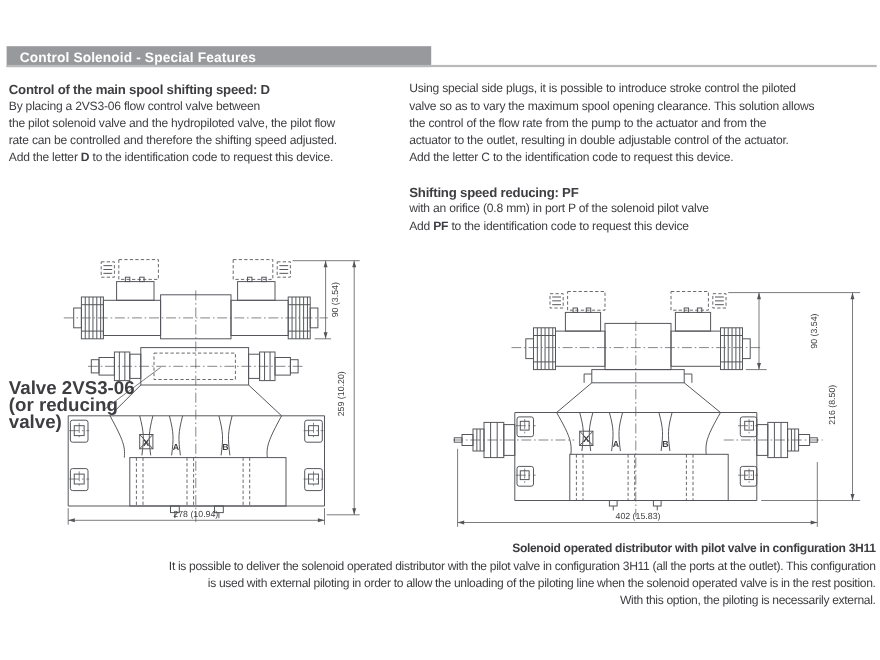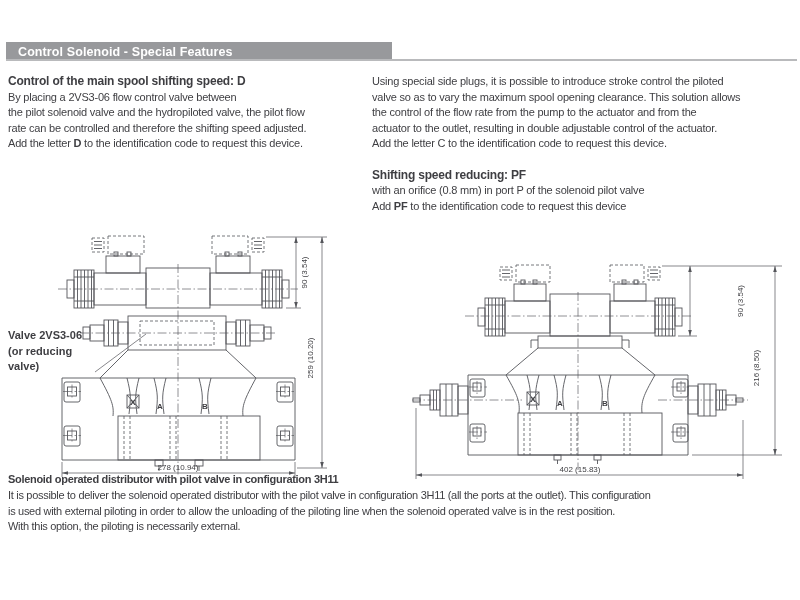--- a/index.html
+++ b/index.html
@@ -25,25 +25,25 @@
   svg{position:absolute;}
   .ln{stroke:#54555a;stroke-width:0.9;fill:none;}
   .dsh{stroke:#54555a;stroke-width:0.8;fill:none;stroke-dasharray:3 2;}
   .cl{stroke:#54555a;stroke-width:0.65;fill:none;stroke-dasharray:9 2.5 1.5 2.5;}
   .dim{stroke:#54555a;stroke-width:0.7;fill:none;}
   .arr{fill:#54555a;stroke:none;}
   svg text{fill:#3e3e42;font-family:"Liberation Sans",sans-serif;}
   .dimtxt{font-size:8px;}
   .porttxt{font-size:8px;font-weight:bold;}
 
-  .callout{left:8px;top:328px;font-size:11px;font-weight:bold;line-height:15.5px;}
-
-  
-  .footer{left:8px;top:472px;width:788px;font-size:11px;line-height:15.8px;
-          letter-spacing:-0.3px;white-space:nowrap;}
+  .callout{left:8px;top:345px;font-size:17px;font-weight:bold;line-height:15.5px;}
+
+  
+  .footer{left:8px;top:492px;width:788px;font-size:11px;line-height:15.8px;
+          letter-spacing:-0.3px;white-space:nowrap;text-align:right;}
   .footer h3{margin:0;font-size:11px;font-weight:bold;line-height:15.8px;}
 </style>
 </head>
 <body>
 
 <div class="abs header-bar">
   <span>Control Solenoid - Special Features</span>
 </div>
 <div class="abs header-rule"></div>
 

